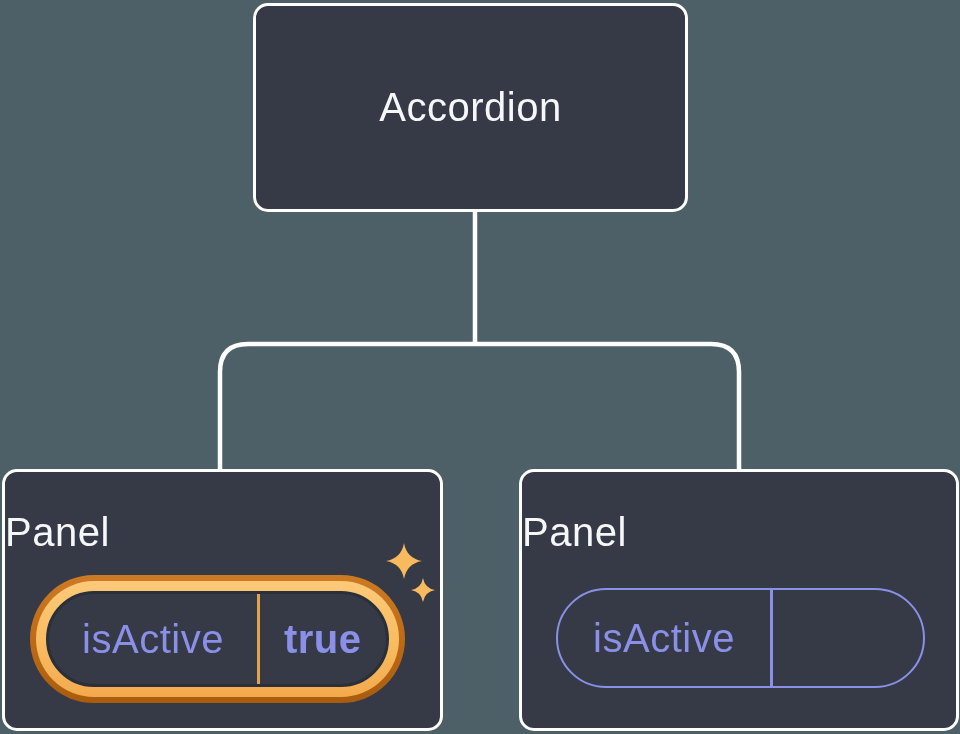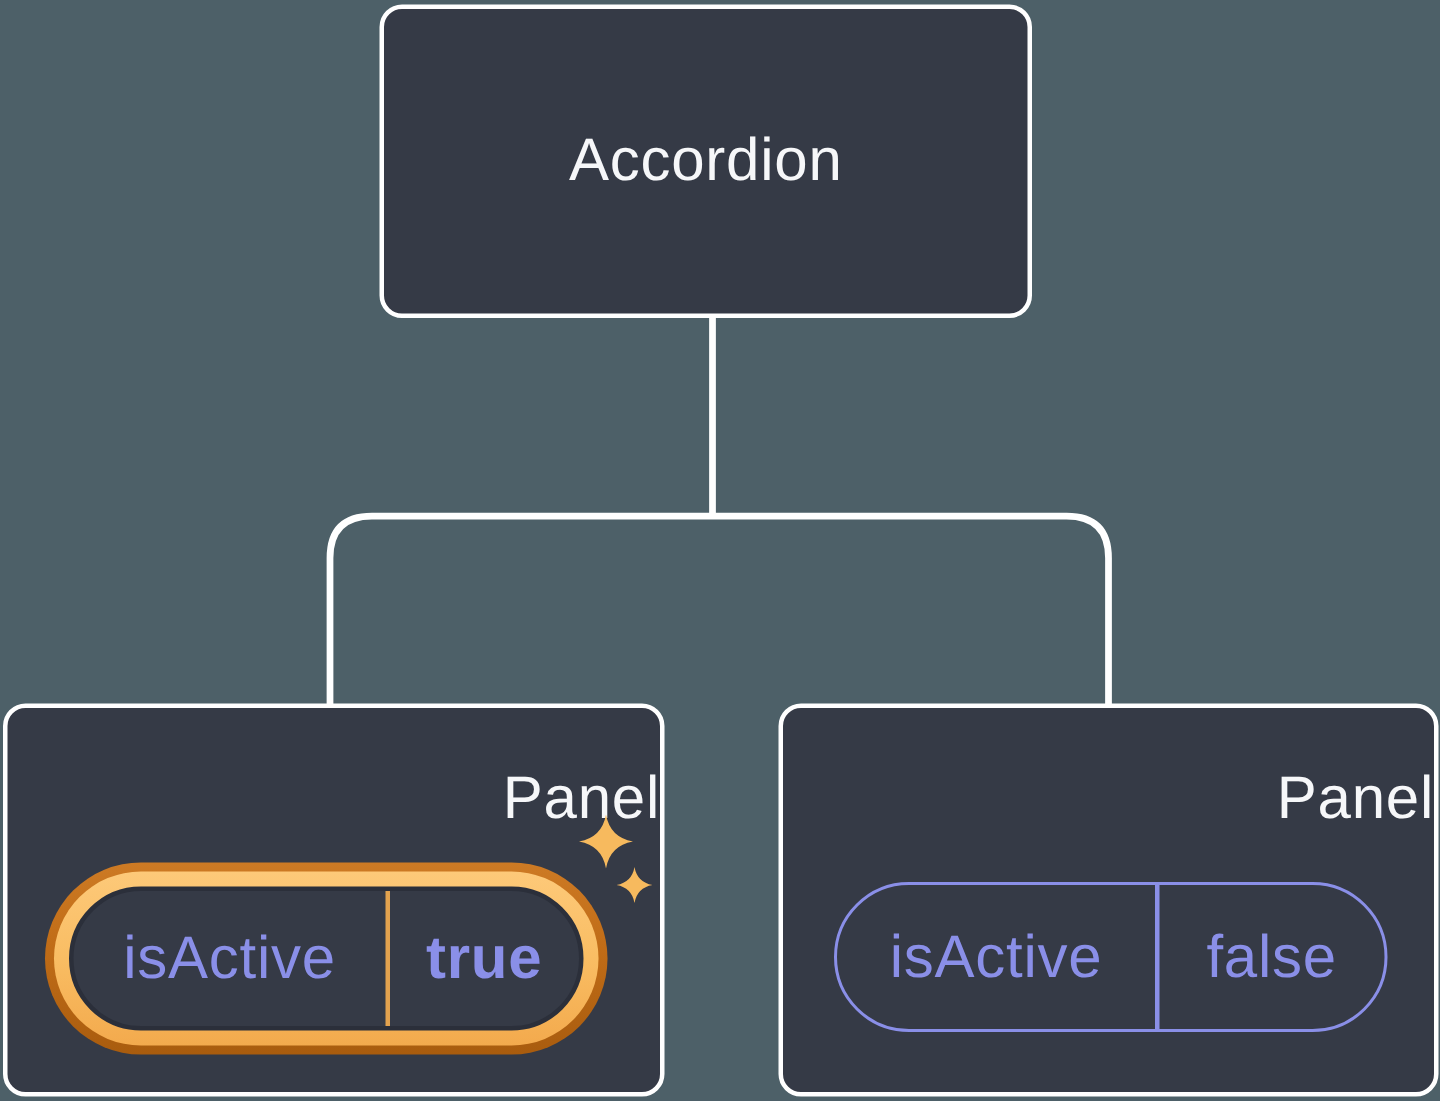--- a/index.html
+++ b/index.html
@@ -42,23 +42,23 @@
     display:flex;align-items:center;justify-content:center;
   }
   .node-label{
     color:var(--text-primary);
     font-size:40px;font-weight:500;letter-spacing:.5px;
   }
   .node-panel-left{left:2px;top:469px;width:441px;height:262px;}
   .node-panel-right{left:519px;top:469px;width:440px;height:262px;}
   .panel-title{
     margin-top:36px;
-    text-align:right;
+    text-align:left;
     color:var(--text-primary);
-    font-size:40px;font-weight:500;line-height:48px;letter-spacing:.5px;margin-left:48px;
+    font-size:40px;font-weight:500;line-height:48px;letter-spacing:.5px;
   }
   
   .ring-outer{
     position:absolute;left:25px;top:103px;width:375px;height:128px;
     border-radius:64px;
     background:linear-gradient(180deg,#cd7a24 0%,#c06c17 45%,#a95c0e 100%);
   }
   .ring-gold{
     position:absolute;left:6px;top:6px;right:6px;bottom:6px;
     border-radius:58px;
@@ -127,17 +127,16 @@
       <path fill="#f7ba5e" d="M40 37 Q41.8 47.2 52 49 Q41.8 50.8 40 61 Q38.2 50.8 28 49 Q38.2 47.2 40 37 Z"></path>
     </svg>
   </div>
 
   <div class="node node-panel-right">
     <div class="panel-title">Panel</div>
 
     <div class="pill pill-normal">
       <div class="pill-cell name">isActive</div>
       <div class="pill-divider"></div>
-      <div class="pill-cell value">false</div>
     </div>
   </div>
 
 </div>
 
 </body></html>

